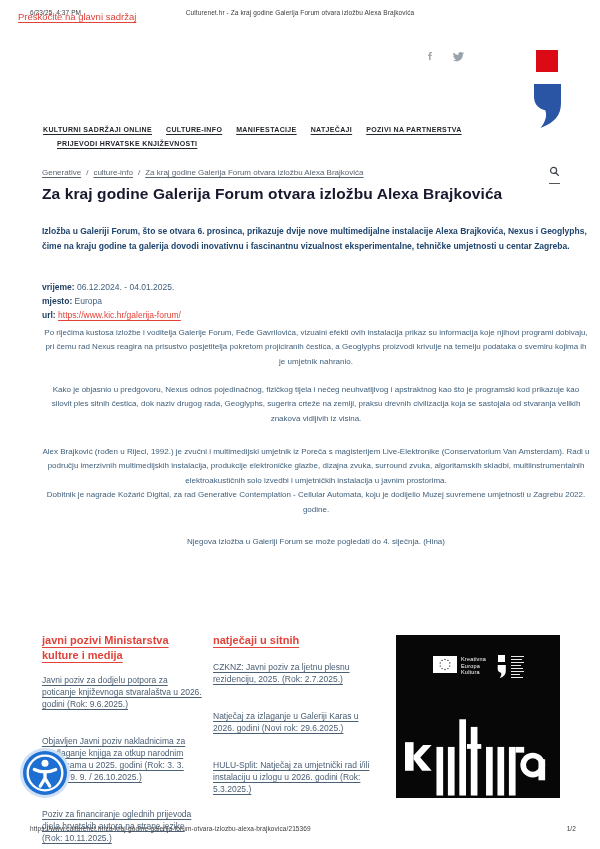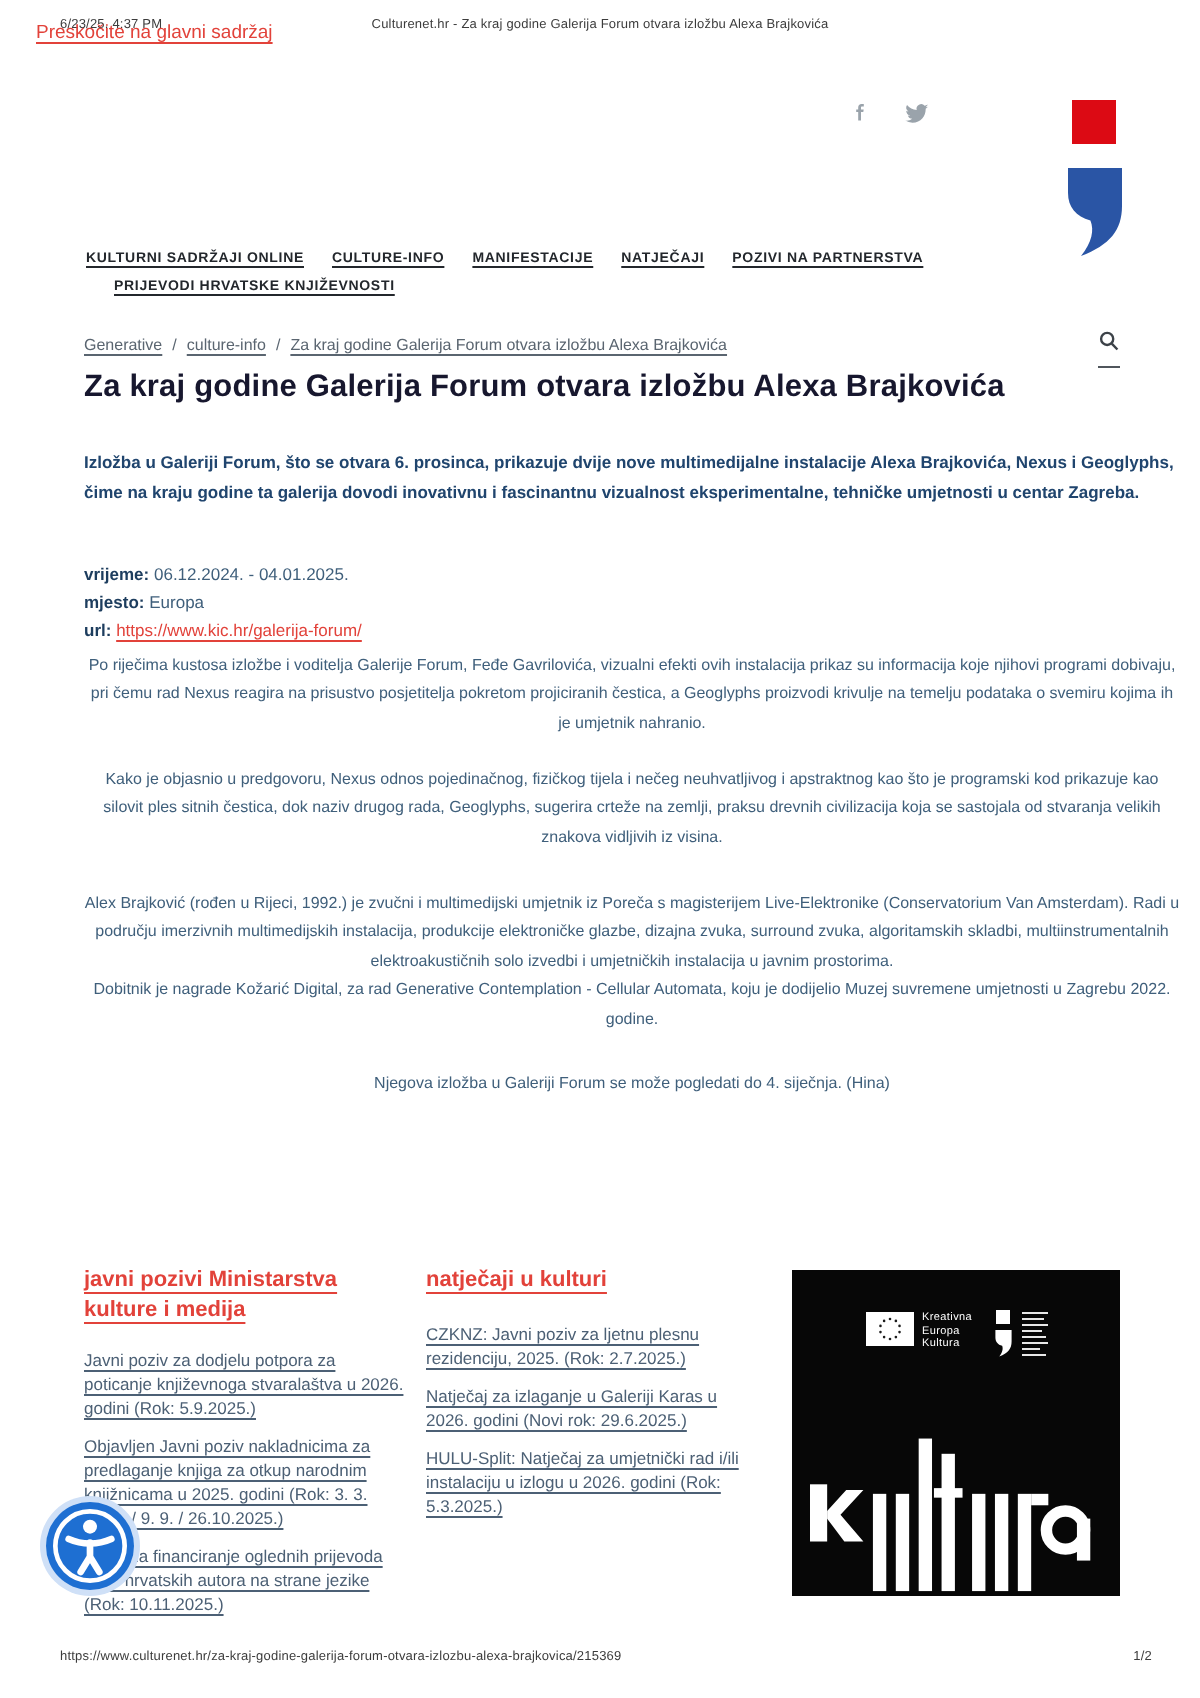--- a/index.html
+++ b/index.html
@@ -47,21 +47,21 @@
   .meta-row .url-a { color:#e2423a; text-decoration:underline; text-underline-offset:2px; cursor:pointer;text-align:center; }
   .para { font-size:8px; color:#3f5f7b; line-height:14.4px;text-align:center; }
 
   
   .col-heading {
     font-size:11px; font-weight:bold; color:#e2423a; line-height:14.5px;
     text-decoration:underline; text-underline-offset:2.5px; display:block; cursor:pointer;
   }
   .col-links a {
     display:block; font-size:8.5px; color:#4c6075; line-height:12px;
-    text-decoration:underline; text-underline-offset:2px; margin-bottom:7px; cursor:pointer;
+    text-decoration:underline; text-underline-offset:2px; margin-bottom:25px; cursor:pointer;
   }
 
   
   .black-box { background:#070707; }
   .eu-flag { position:absolute; left:37px; top:21px; }
   .eu-text { position:absolute; left:65px; top:21px; font-size:5.5px; line-height:6.6px; color:#fff; letter-spacing:.2px; }
   .eu-text span { display:block; }
   .mini-semicolon { position:absolute; left:101px; top:20px; }
   .micro-lines { position:absolute; left:115px; top:21px; width:13px; }
   .micro-lines div { height:1.4px; background:#e8e8e8; margin-bottom:1.6px; }
@@ -155,26 +155,26 @@
   <p class="abs para" style="left:42px; top:326px; width:548px;">Po riječima kustosa izložbe i voditelja Galerije Forum, Feđe Gavrilovića, vizualni efekti ovih instalacija prikaz su informacija koje njihovi programi dobivaju, pri čemu rad Nexus reagira na prisustvo posjetitelja pokretom projiciranih čestica, a Geoglyphs proizvodi krivulje na temelju podataka o svemiru kojima ih je umjetnik nahranio.</p>
   <p class="abs para" style="left:42px; top:383px; width:548px;">Kako je objasnio u predgovoru, Nexus odnos pojedinačnog, fizičkog tijela i nečeg neuhvatljivog i apstraktnog kao što je programski kod prikazuje kao silovit ples sitnih čestica, dok naziv drugog rada, Geoglyphs, sugerira crteže na zemlji, praksu drevnih civilizacija koja se sastojala od stvaranja velikih znakova vidljivih iz visina.</p>
   <div class="abs" style="left:42px; top:445px; width:548px;">
     <p class="para">Alex Brajković (rođen u Rijeci, 1992.) je zvučni i multimedijski umjetnik iz Poreča s magisterijem Live-Elektronike (Conservatorium Van Amsterdam). Radi u području imerzivnih multimedijskih instalacija, produkcije elektroničke glazbe, dizajna zvuka, surround zvuka, algoritamskih skladbi, multiinstrumentalnih elektroakustičnih solo izvedbi i umjetničkih instalacija u javnim prostorima.</p>
     <p class="para">Dobitnik je nagrade Kožarić Digital, za rad Generative Contemplation - Cellular Automata, koju je dodijelio Muzej suvremene umjetnosti u Zagrebu 2022. godine.</p>
   </div>
   <p class="abs para" style="left:42px; top:535px; width:548px;">Njegova izložba u Galeriji Forum se može pogledati do 4. siječnja. (Hina)</p>
 
   <a class="abs col-heading" style="left:42px; top:633px; width:165px;">javni pozivi Ministarstva kulture i medija</a>
   <div class="abs col-links" style="left:42px; top:674px; width:162px;">
-    <a>Javni poziv za dodjelu potpora za poticanje književnoga stvaralaštva u 2026. godini (Rok: 5.9.2025.)</a>
+    <a>Javni poziv za dodjelu potpora za poticanje književnoga stvaralaštva u 2026. godini (Rok: 9.6.2025.)</a>
     <a>Objavljen Javni poziv nakladnicima za predlaganje knjiga za otkup narodnim knjižnicama u 2025. godini (Rok: 3. 3. 2025. / 9. 9. / 26.10.2025.)</a>
     <a>Poziv za financiranje oglednih prijevoda djela hrvatskih autora na strane jezike (Rok: 10.11.2025.)</a>
   </div>
 
-  <a class="abs col-heading" style="left:213px; top:633px; width:170px;">natječaji u kulturi</a>
+  <a class="abs col-heading" style="left:213px; top:633px; width:170px;">natječaji u sitnih</a>
   <div class="abs col-links" style="left:213px; top:661px; width:168px;">
     <a>CZKNZ: Javni poziv za ljetnu plesnu rezidenciju, 2025. (Rok: 2.7.2025.)</a>
     <a>Natječaj za izlaganje u Galeriji Karas u 2026. godini (Novi rok: 29.6.2025.)</a>
     <a>HULU-Split: Natječaj za umjetnički rad i/ili instalaciju u izlogu u 2026. godini (Rok: 5.3.2025.)</a>
   </div>
 
   <div class="abs black-box" style="left:396px; top:635px; width:164px; height:163px;">
 
     <span class="eu-flag">
       <svg width="24" height="17" viewBox="0 0 24 17">

